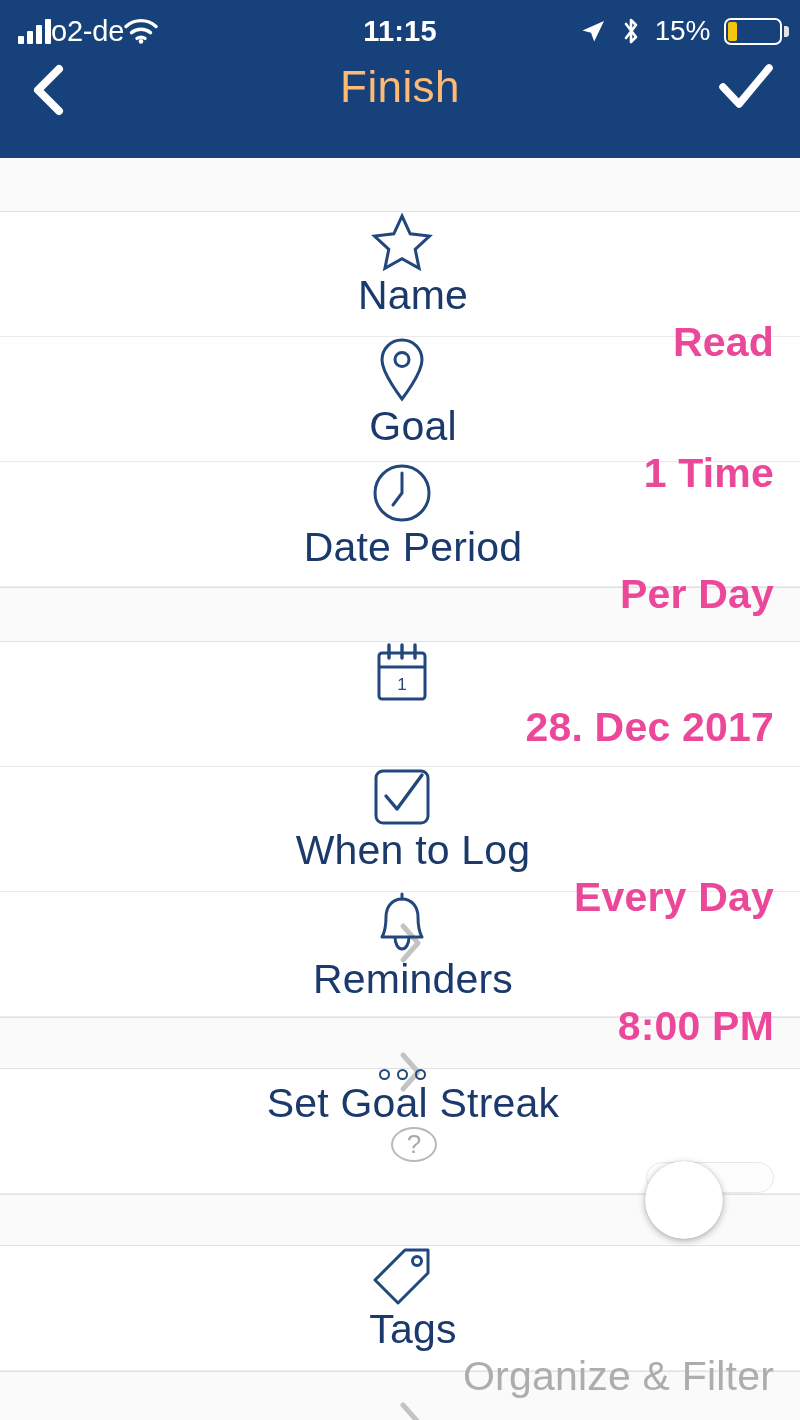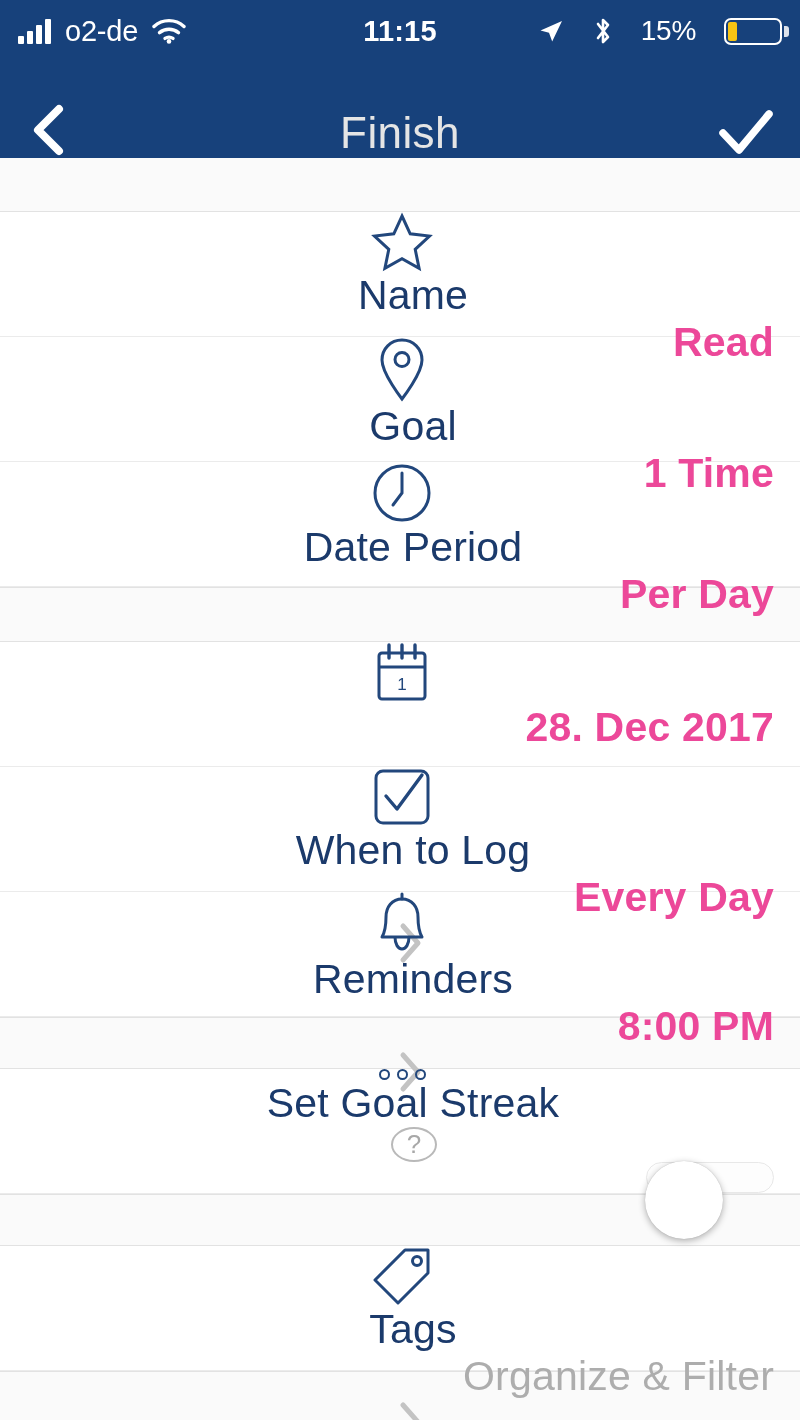--- a/index.html
+++ b/index.html
@@ -11,52 +11,52 @@
     -webkit-font-smoothing:antialiased;
   }
   .screen{ width:800px; height:1420px; position:relative; overflow:hidden; background:#FCFCFC; }
 
   
   .statusbar{
     height:62px; background:#17417B; color:#fff;
     display:flex; align-items:center; position:relative;
     padding:0 18px;
   }
-  .sb-left{ display:flex; align-items:center; gap:14px; }
+  .sb-left{ display:flex; align-items:center; gap:0; }
   .signal{ display:flex; align-items:flex-end; gap:3px; height:26px; }
   .signal i{ display:block; width:6px; background:#fff; border-radius:1px; }
   .signal i:nth-child(1){ height:8px; }
   .signal i:nth-child(2){ height:13px; }
   .signal i:nth-child(3){ height:19px; }
   .signal i:nth-child(4){ height:25px; }
   .carrier{ font-size:29px; letter-spacing:-0.2px; }
   .wifi{ width:34px; height:26px; display:block; }
   .sb-time{
     position:absolute; left:0; right:0; text-align:center;
     font-size:29px; font-weight:600; letter-spacing:0.2px; pointer-events:none;
   }
-  .sb-right{ margin-left:auto; display:flex; align-items:center; gap:28px; }
+  .sb-right{ margin-left:auto; display:flex; align-items:center; gap:14px; }
   .batt-pct{ font-size:28px; letter-spacing:-0.3px; }
   .battery{ position:relative; width:58px; height:27px; }
   .battery .shell{
     position:absolute; inset:0; border:2.5px solid #fff; border-radius:7px;
   }
   .battery .fill{
     position:absolute; left:4px; top:4px; bottom:4px; width:15%;
     background:#F7C413; border-radius:2px;
   }
   .battery .cap{
     position:absolute; right:-7px; top:8px; width:5px; height:11px;
     background:#fff; border-radius:0 3px 3px 0; opacity:.85;
   }
 
   
   .navbar{
-    height:96px; background:#17417B; color:#e5e5e5;
-    display:flex; align-items:flex-end; position:relative; padding:0 26px;
+    height:96px; background:#17417B; color:#fdba74;
+    display:flex; align-items:flex-start; position:relative; padding:0 26px;
   }
   .nav-title{
     position:absolute; left:0; right:0; text-align:center;
     font-size:44px; font-weight:400; letter-spacing:0.4px; pointer-events:none;
   }
   .nav-btn{ position:relative; z-index:2; display:flex; align-items:center; cursor:pointer; }
   .nav-btn.right{ margin-left:auto; }
 
   
   .gap{

